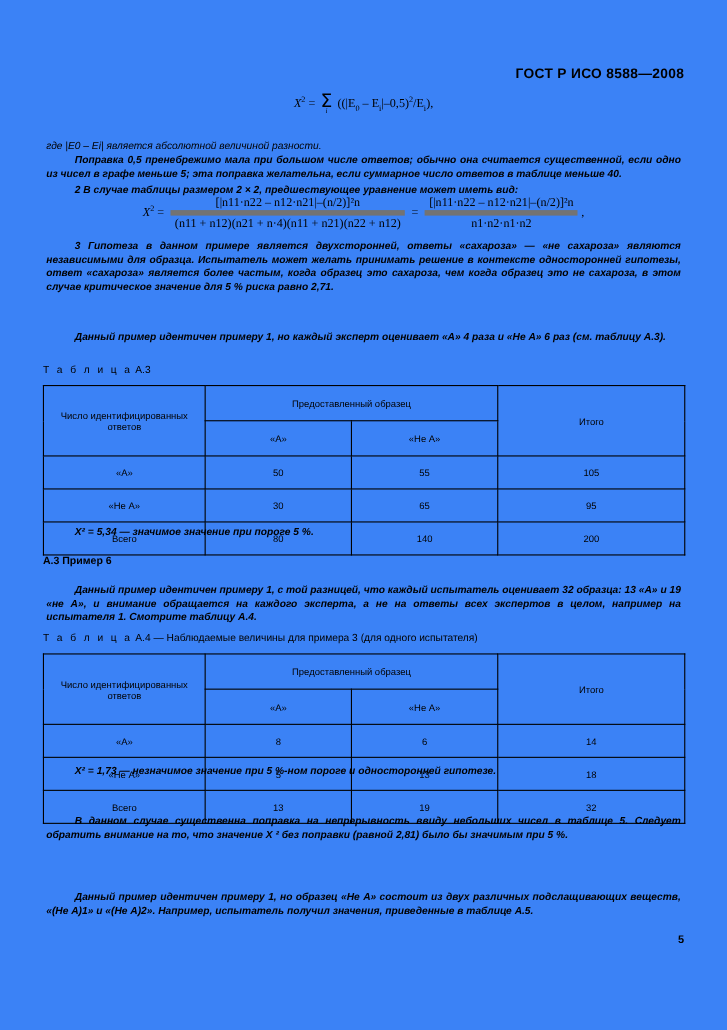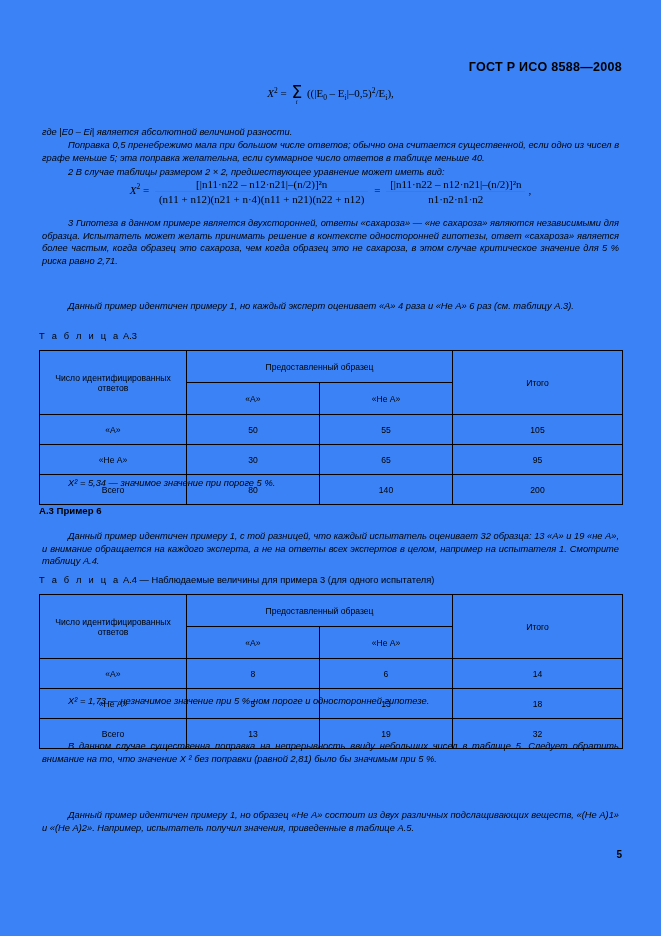--- a/index.html
+++ b/index.html
@@ -38,21 +38,21 @@
 
   .para {
     font-family: "Liberation Sans", sans-serif;
     font-style: italic;
     font-size: 9.3px;
     line-height: 12.6px;
     text-align: justify;
     text-justify: inter-word;
     margin: 3px;
   }
-  .para.indent { text-indent: 26px; }
+  .para.indent { text-indent: 26px; font-weight: bold; }
 
   .heading {
     font-family: "Liberation Sans", sans-serif;
     font-weight: bold;
     font-style: normal;
     font-size: 9.6px;
     margin: 0;
   }
 
   .tbl-caption {
@@ -84,21 +84,21 @@
 
   .frac {
     display: inline-block;
     vertical-align: middle;
     text-align: center;
     margin: 0 3px;
   }
   .frac .num {
     display: block;
     padding: 0 4px 1px 4px;
-    border-bottom: 1px solid #737373;
+    border-bottom: 5px solid #737373;
     white-space: nowrap;
   }
   .frac .den {
     display: block;
     padding: 1px 4px 0 4px;
     white-space: nowrap;
   }
 
   
   table.data {

